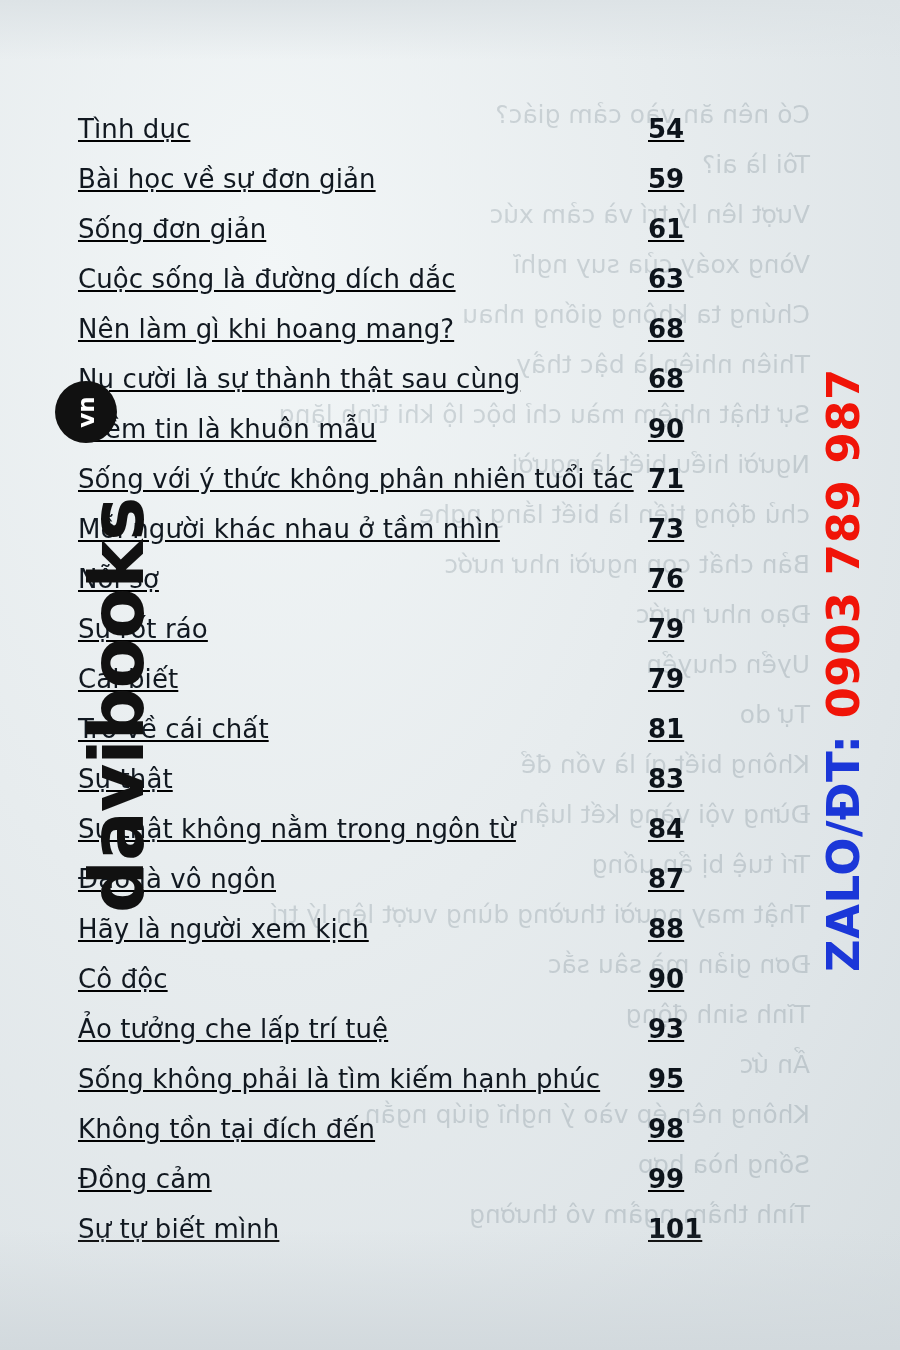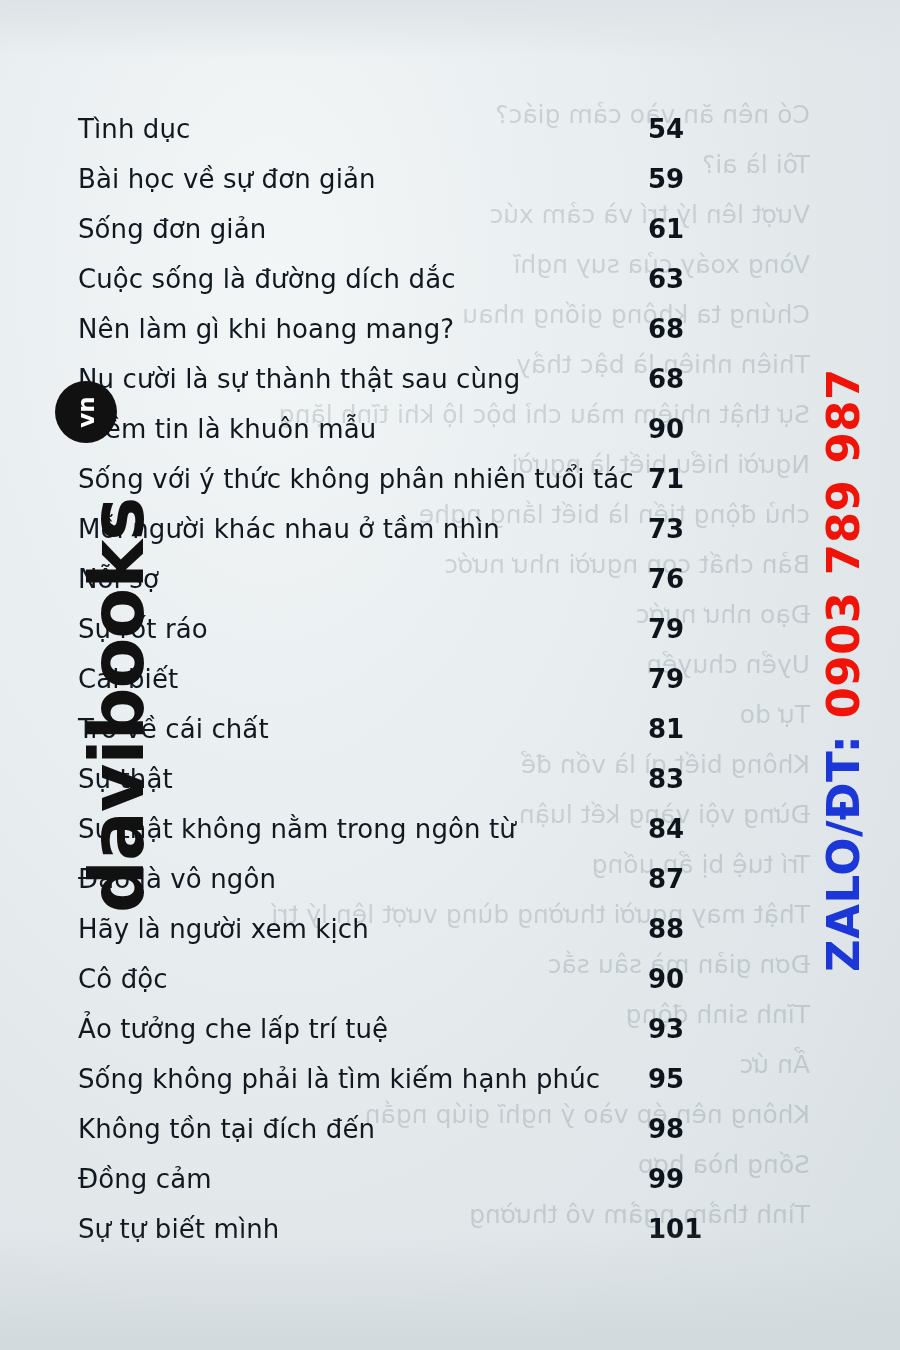--- a/index.html
+++ b/index.html
@@ -60,20 +60,21 @@
   .toc {
     position: absolute;
     left: 78px;
     top: 86px;
     width: 640px;
   }
   .toc-row {
     display: flex;
     align-items: baseline;
     height: 50px;
+    text-decoration: underline;
   }
   .toc-title {
     flex: 1 1 auto;
     font-size: 26px;
     color: #111820;
     letter-spacing: 0.1px;
   }
   .toc-page {
     flex: 0 0 auto;
     width: 70px;

